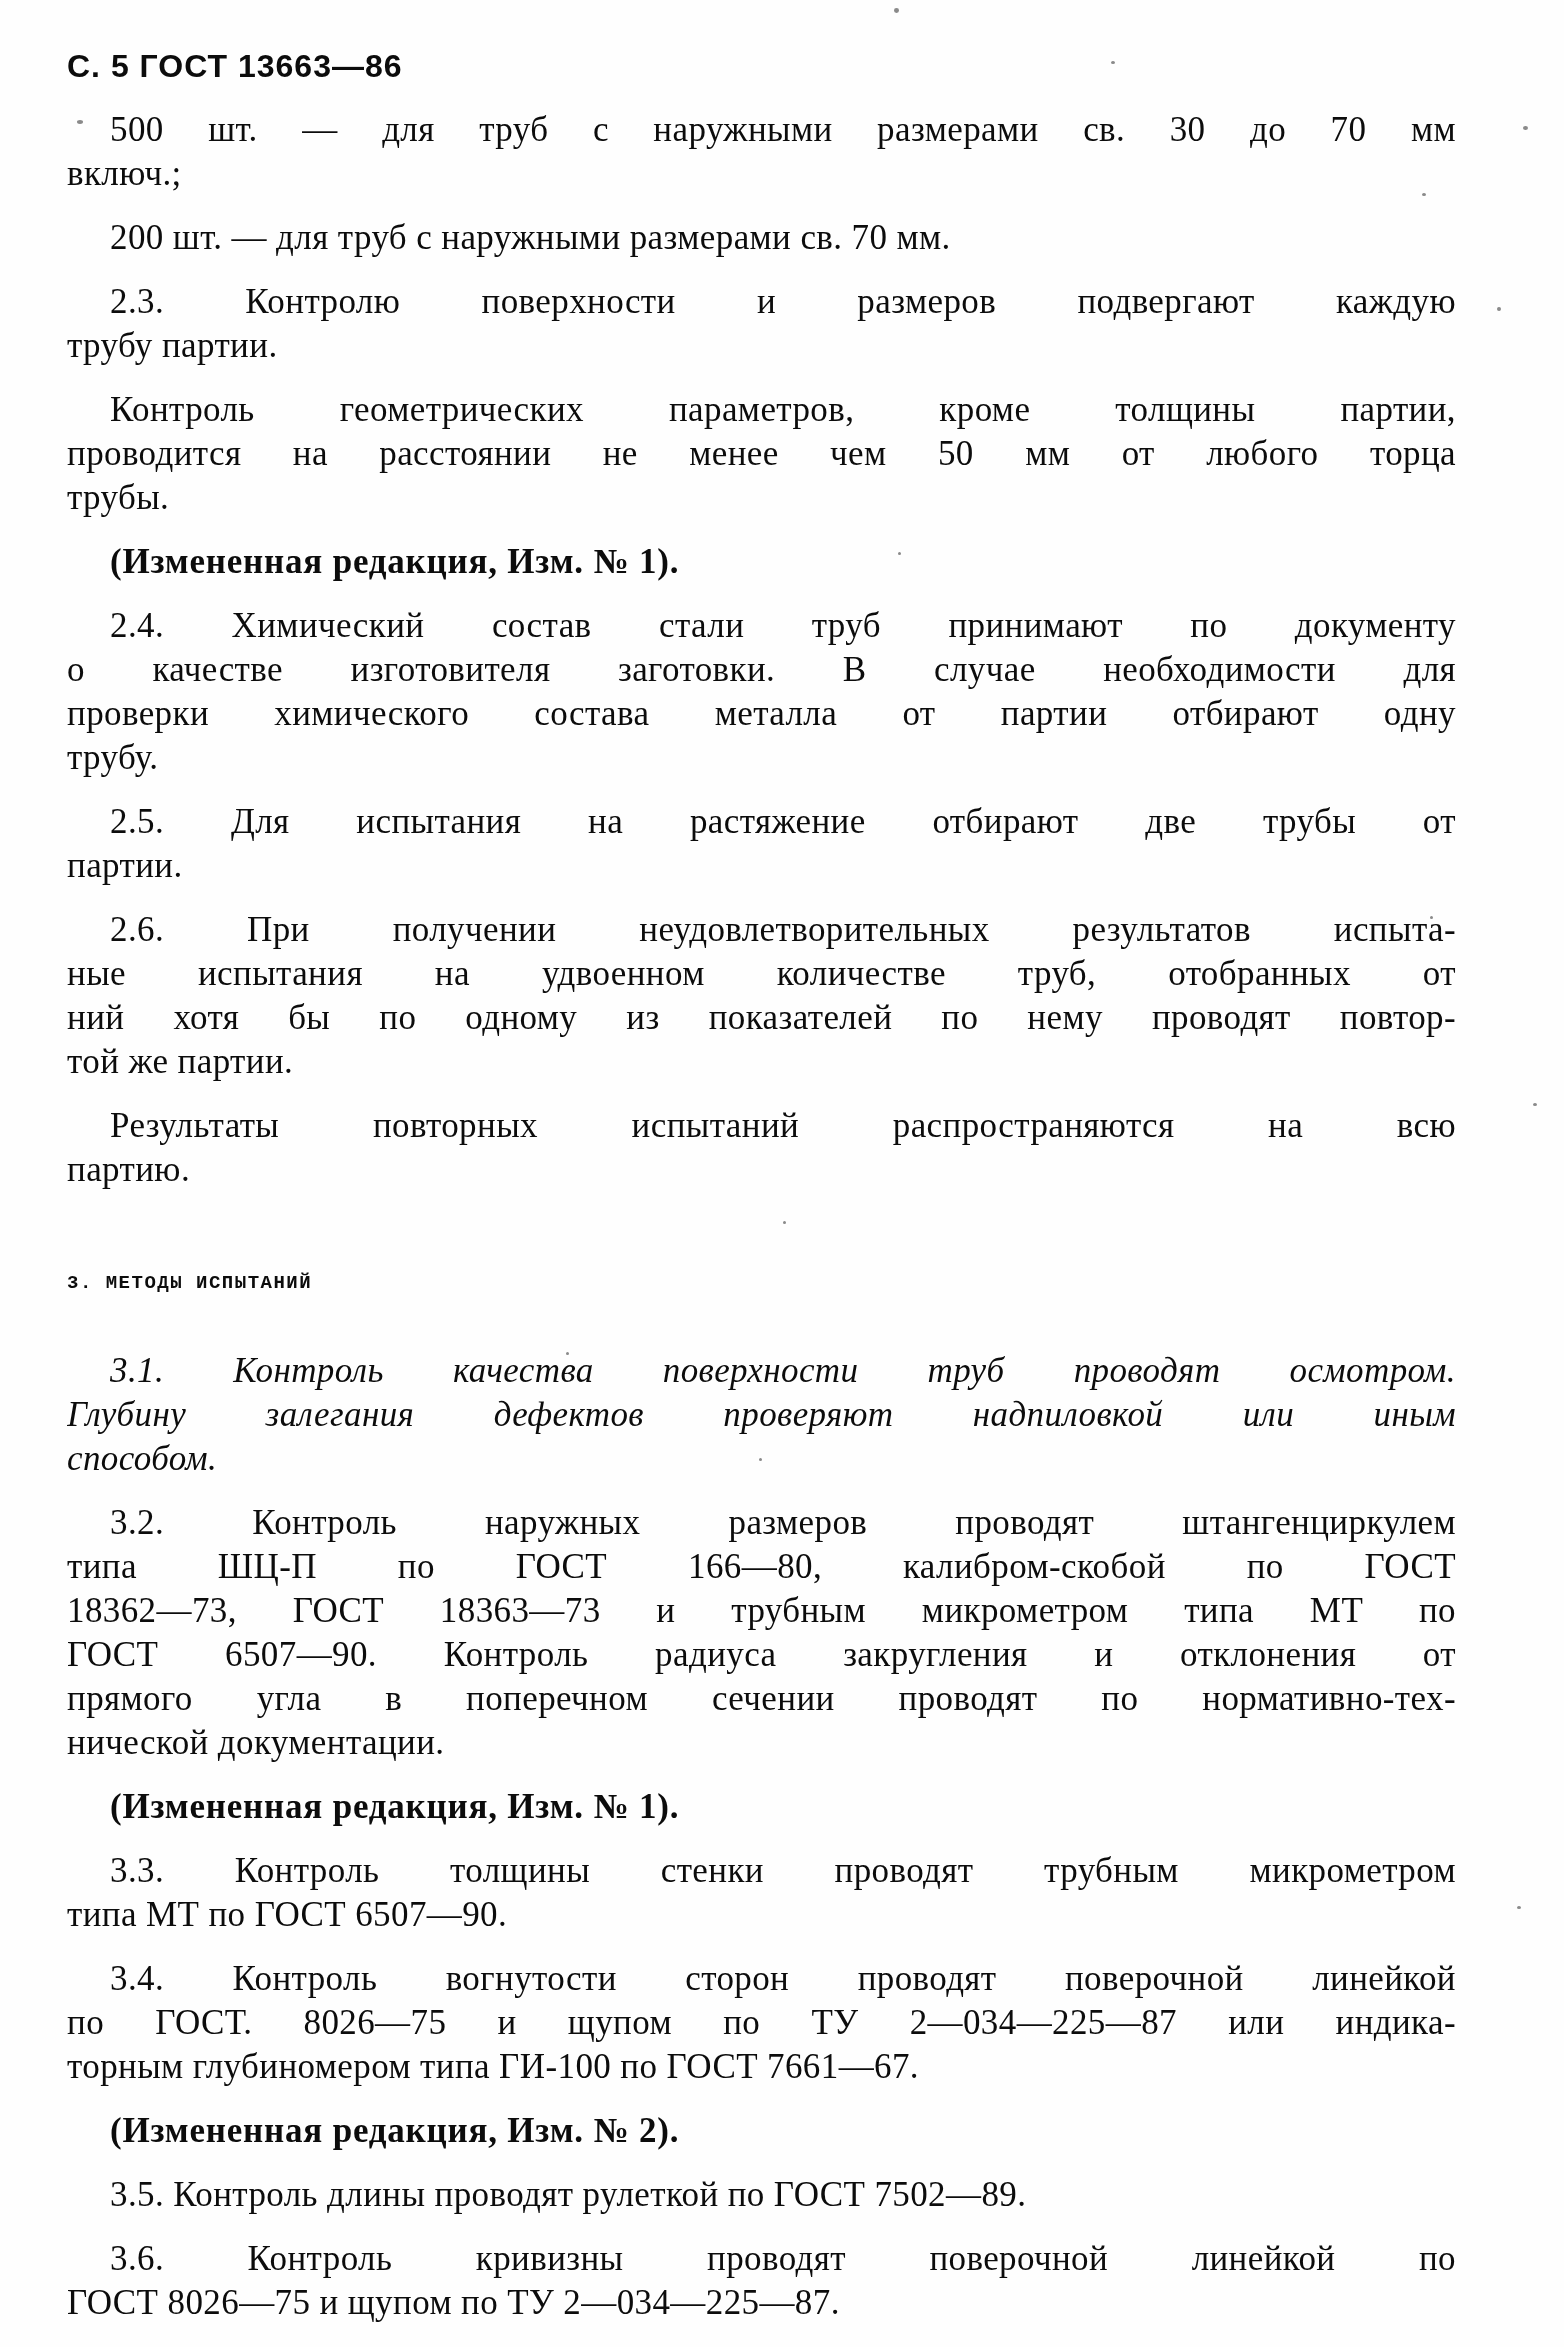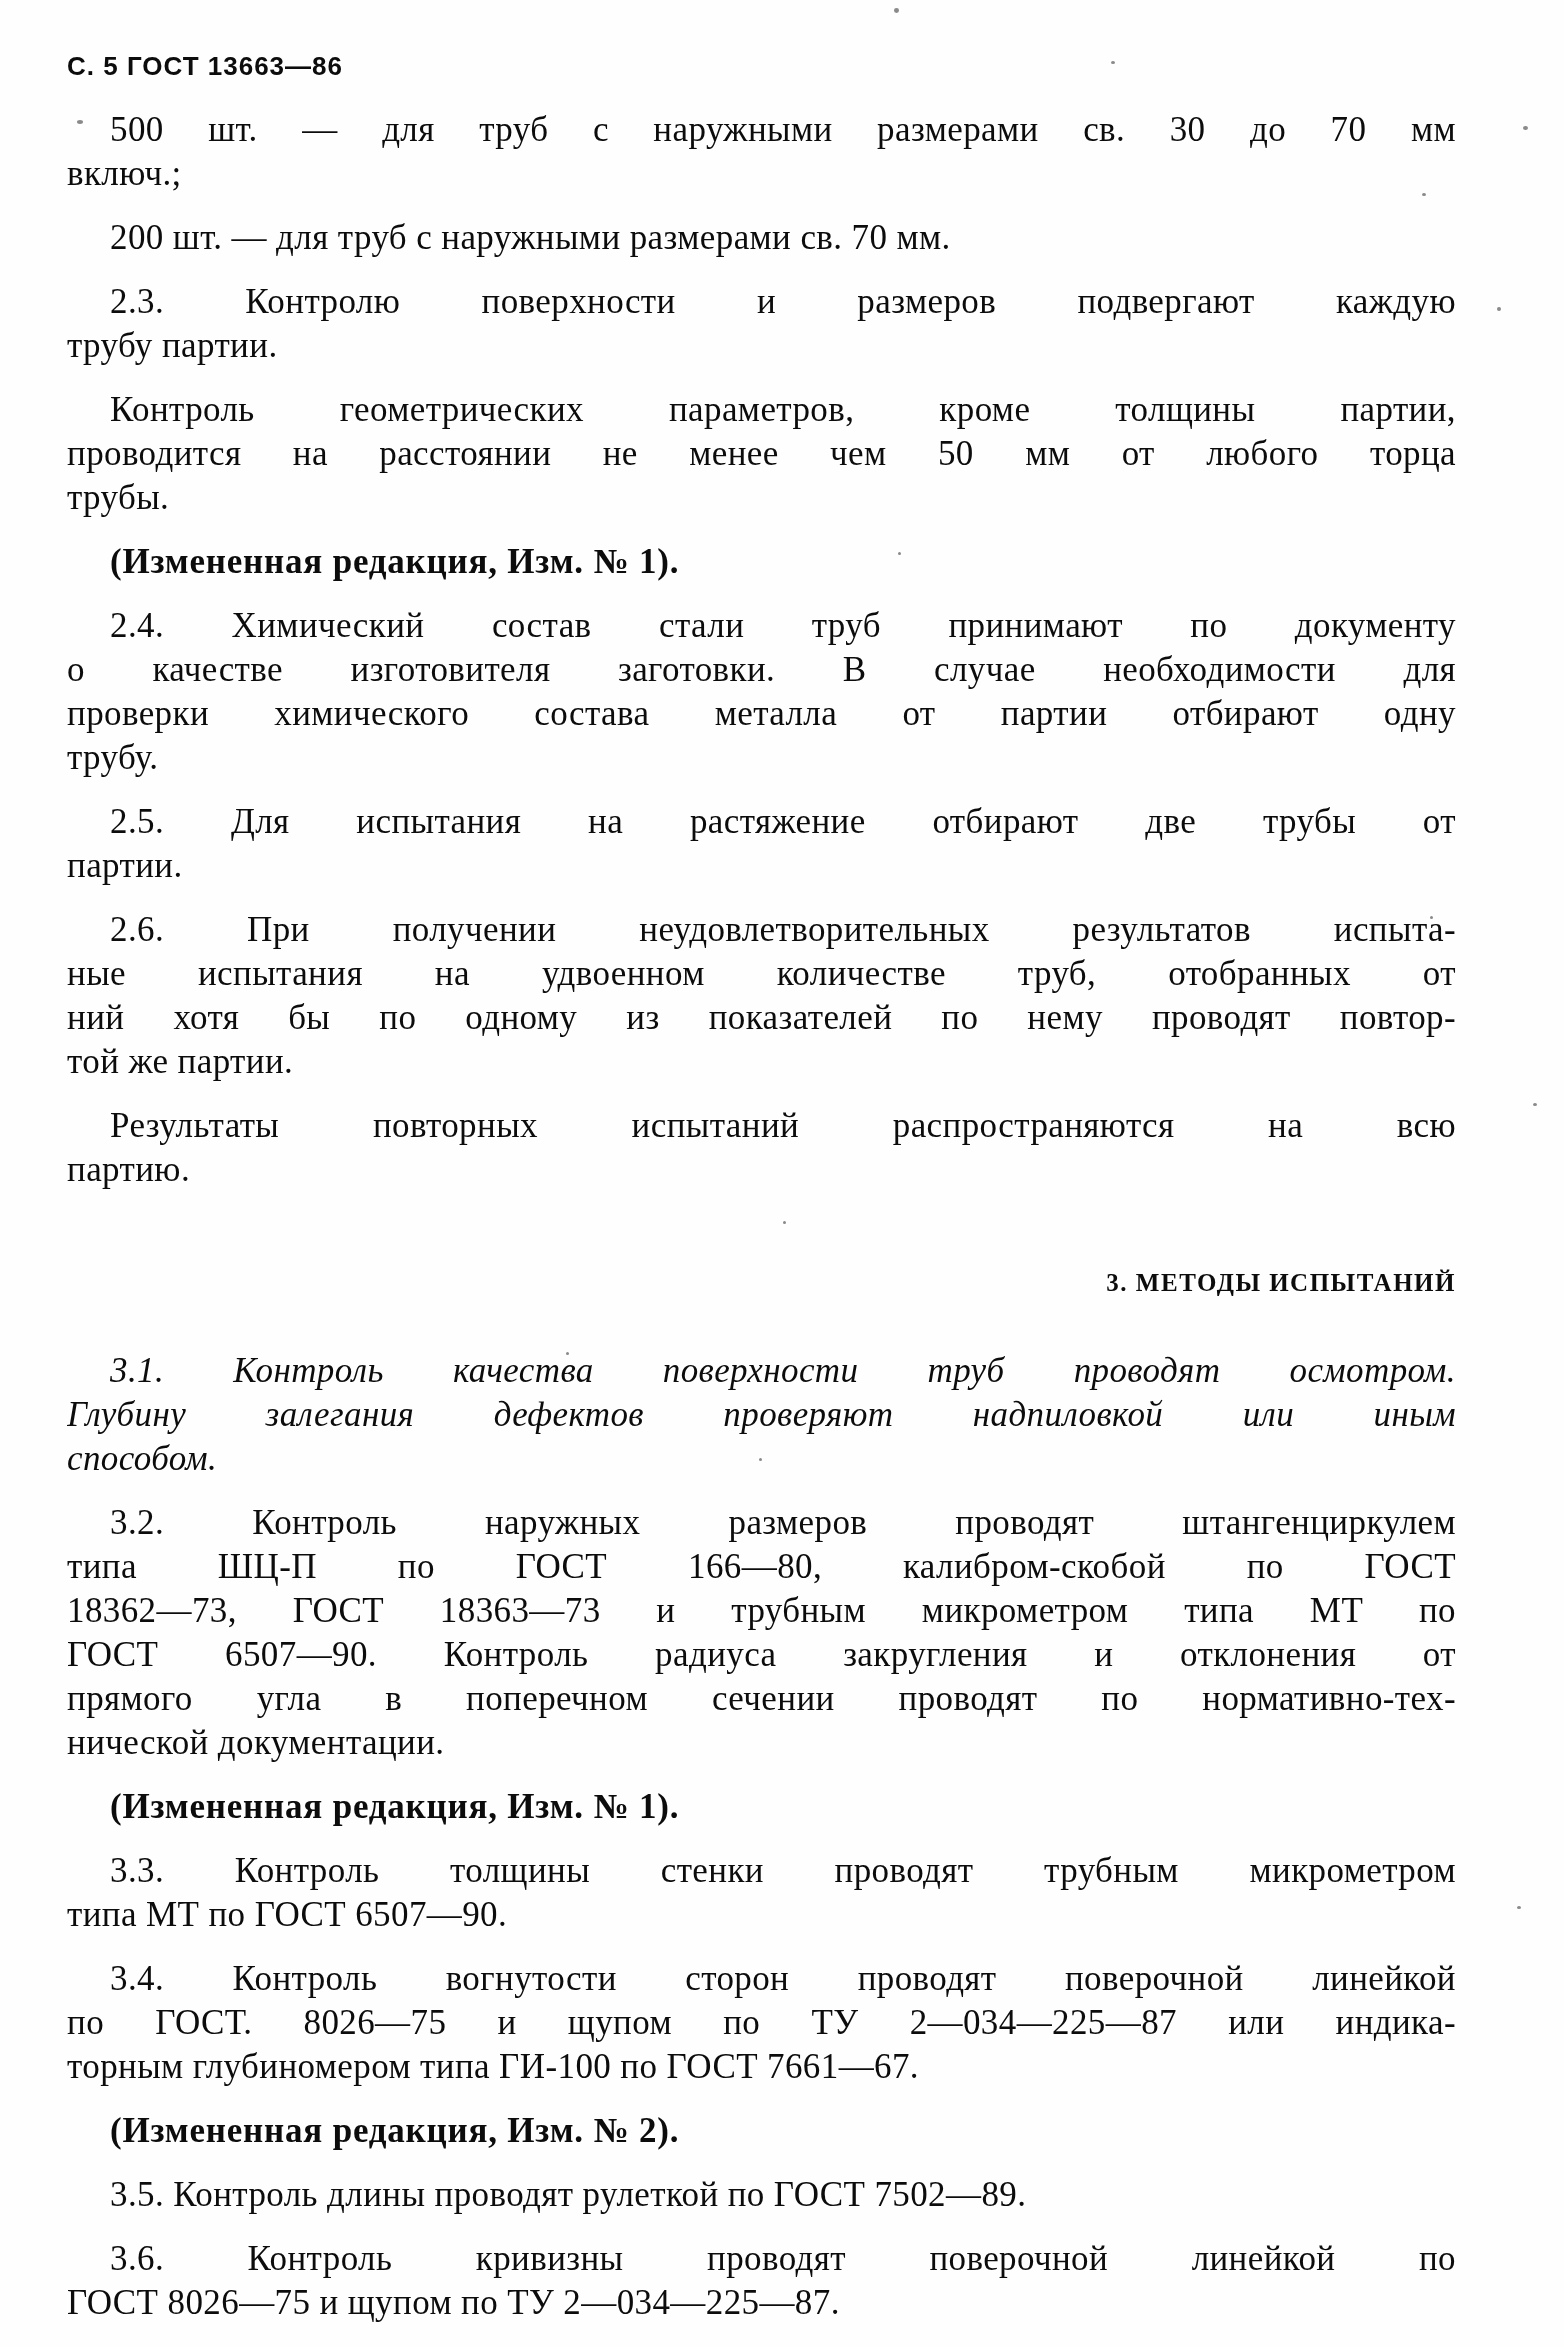--- a/index.html
+++ b/index.html
@@ -14,21 +14,21 @@
     margin: 0 auto;
     background: #fefefe;
     overflow: hidden;
     box-sizing: border-box;
     padding: 44px 108px 0 67px;
     color: #0c0c0c;
   }
   .doc-header {
     font-family: "Liberation Sans", sans-serif;
     font-weight: bold;
-    font-size: 26px;
+    font-size: 32px;
     letter-spacing: 1px;
     line-height: 44px;
     margin-bottom: 14.8px;
     white-space: nowrap;
   }
   .doc-body {
     font-family: "Liberation Serif", serif;
     font-size: 35px;
     letter-spacing: 0.4px;
   }
@@ -46,25 +46,25 @@
     display: inline-block;
     width: 100%;
     height: 0;
   }
   .line.ind { padding-left: 43px; margin-top: 20px; }
   .para.bold .line {
     font-weight: bold;
     letter-spacing: 0.8px;
   }
   .para.heading .line {
-    font-family: Liberation Serif, serif;
+    font-family: Liberation Mono, monospace;
     font-weight: bold;
-    font-size: 25px;
+    font-size: 19px;
     letter-spacing: 1.5px;
-    text-align: right;
+    text-align: left;
   }
   .speck {
     position: absolute;
     background: #2a2a2a;
     border-radius: 50%;
     opacity: 0.55;
   }
 </style>
 </head>
 <body>

